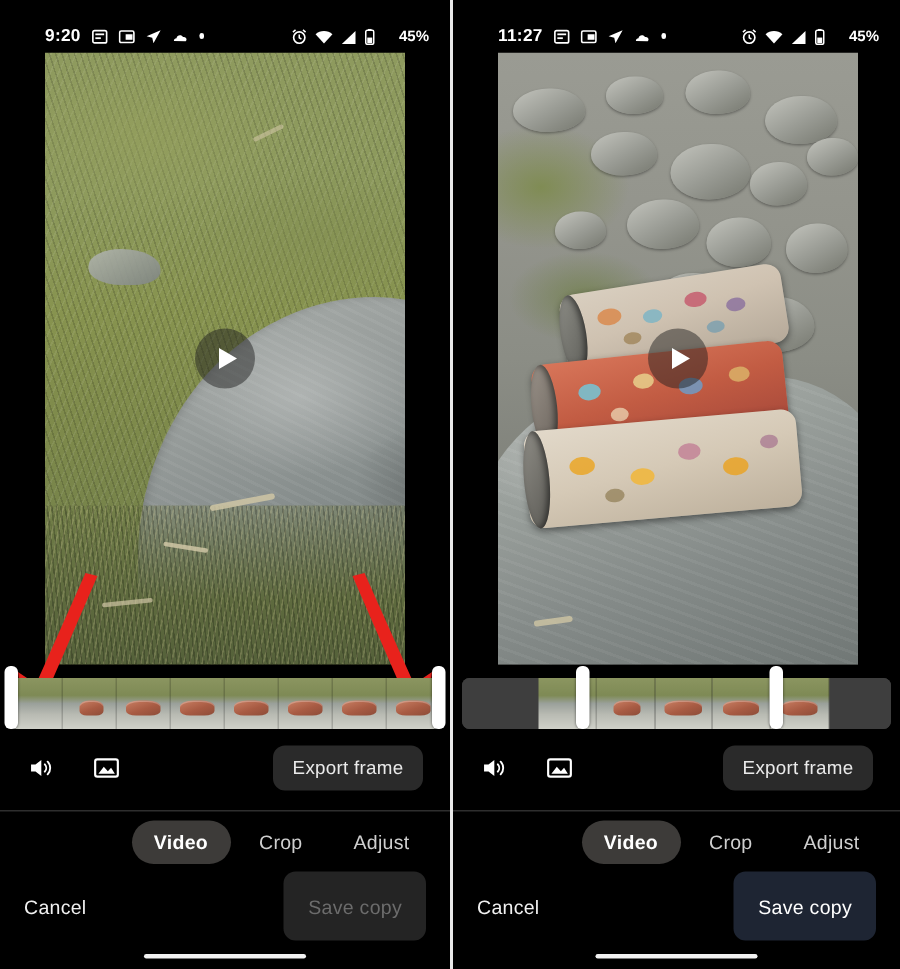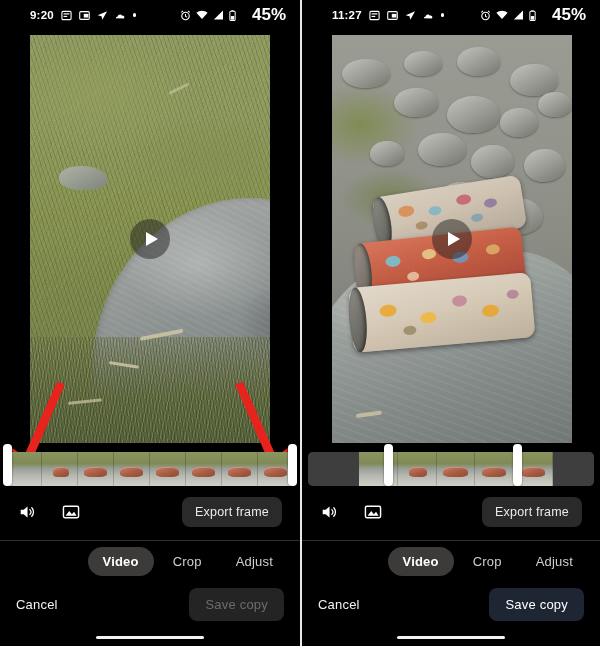--- a/index.html
+++ b/index.html
@@ -6,27 +6,27 @@
   html,body{
     width:600px; height:646px; background:#000; overflow:hidden;
     font-family:"Liberation Sans", sans-serif;
   }
   .screens{ display:flex; width:600px; height:646px; }
   .panel{ position:relative; width:300px; height:646px; background:#000; overflow:hidden; }
   .panel.right{ border-left:2px solid #e9e9e9; width:300px; }
 
   
   .statusbar{
-    height:30px; display:flex; align-items:center;
+    height:30px; display:flex; align-items:flex-end;
     padding:0 14px 0 0; color:#fff;
   }
   .sb-left{ display:flex; align-items:center; gap:7px; margin-left:30px; }
   .sb-right{ display:flex; align-items:center; gap:5px; margin-left:auto; }
   .sb-time{ font-size:11.5px; font-weight:600; letter-spacing:.2px; }
-  .sb-pct{ font-size:17px; font-weight:600; margin-left:11px; }
+  .sb-pct{ font-size:10px; font-weight:600; margin-left:11px; }
   .ic{ display:inline-block; line-height:0; }
   .ic svg{ display:block; }
   .dot{ width:3.5px; height:3.5px; border-radius:50%; background:#fff; }
 
   
   .stage{
     position:relative; width:300px; height:418px;
     display:flex; align-items:center; justify-content:center;
     background:#000;
   }
@@ -176,21 +176,21 @@
     padding-right:12px; gap:4px;
   }
   .tab{
     font-size:13px; color:#cfcfcf; padding:7px 15px; border-radius:16px;
     letter-spacing:.2px;
   }
   .tab.active{ background:#3d3b39; color:#fff; font-weight:600; }
 
   
   .actionbar{
-    height:46px; display:flex; align-items:center; padding:0 16px;gap:24px;
+    height:46px; display:flex; padding:0 16px;gap:24px;
   }
   .btn-cancel{
     background:none; border:none; color:#f1f1f1; font-size:13px;
     font-family:"Liberation Sans", sans-serif; letter-spacing:.2px;
   }
   .actionbar .gap{ flex:1; }
   .btn-save{
     border:none; font-size:13px; padding:9px 16px; border-radius:8px;
     font-family:"Liberation Sans", sans-serif; letter-spacing:.2px;
   }

